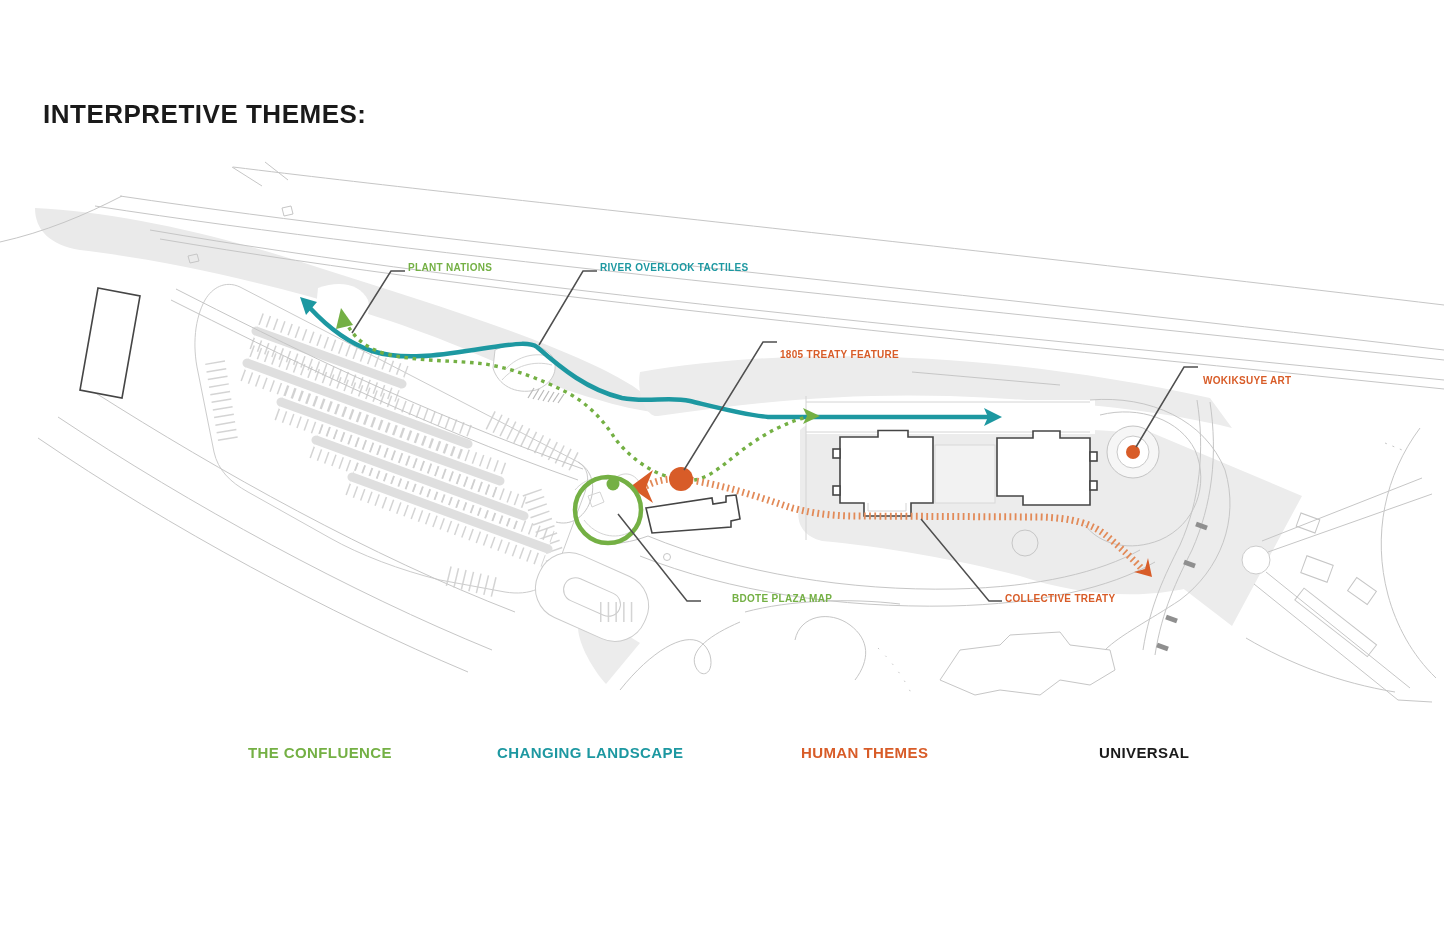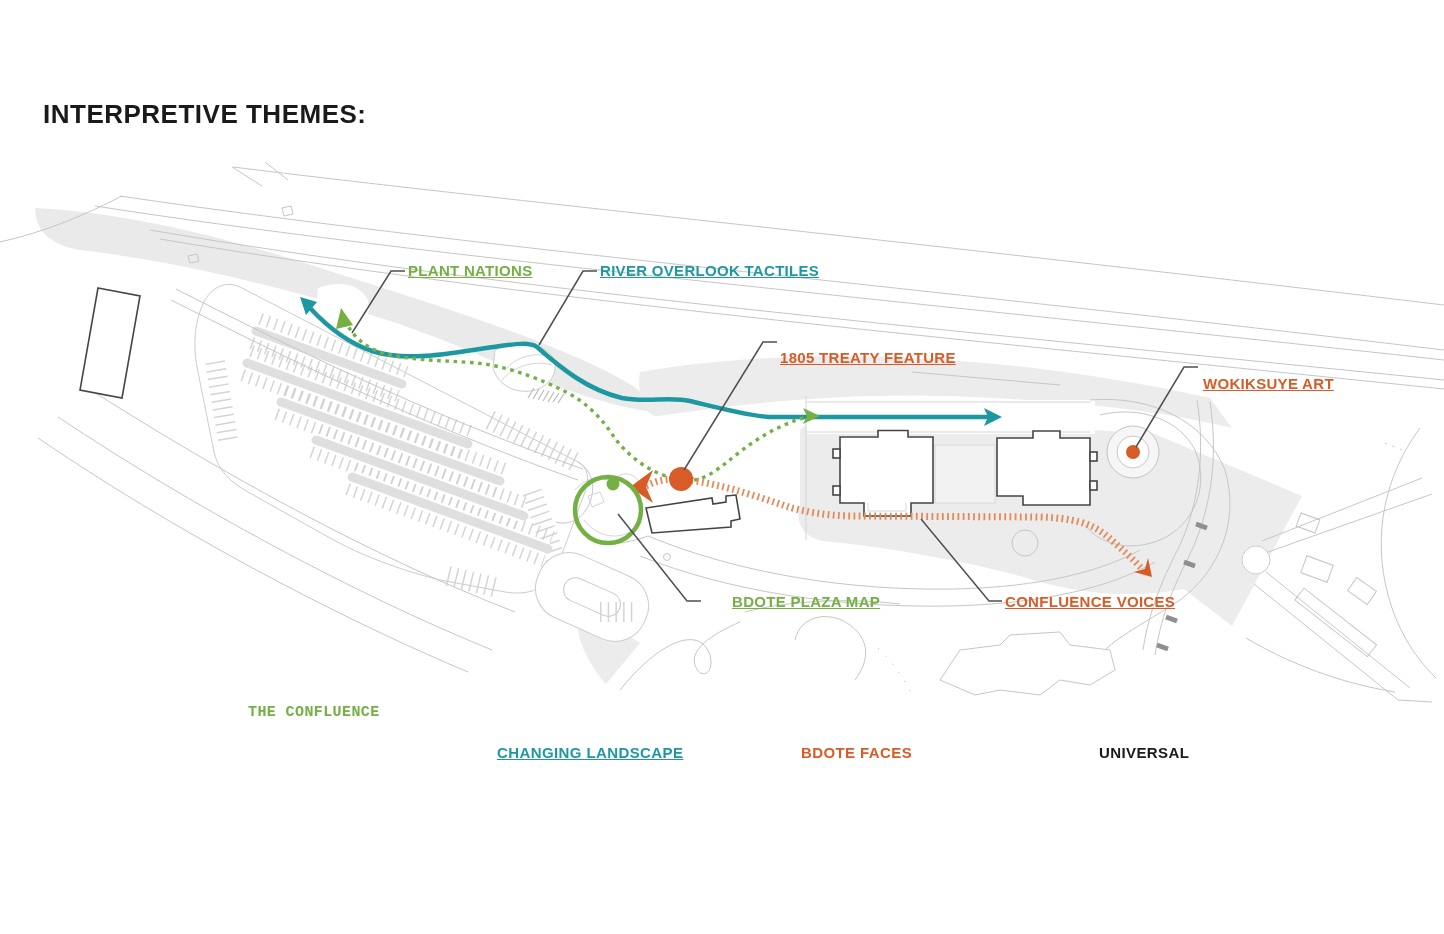--- a/index.html
+++ b/index.html
@@ -1,21 +1,21 @@
 <!DOCTYPE html>
 <html style="--confluence: #74b044; --changing: #1d98a1; --human: #d85c28; --human_light: #e28a58; --ink: #1a1a1a; --leader: #4f4f4f;"><head>
 <meta charset="utf-8">
 <style>
   html,body{margin:0;padding:0;background:#fff;}
   .canvas{position:relative;width:1444px;height:804px;background:#fff;overflow:hidden;
           font-family:"Liberation Sans", sans-serif;}
   svg{position:absolute;left:0;top:0;}
   .title{position:absolute;left:43px;top:99px;font-size:26px;font-weight:bold;
          letter-spacing:.5px;color:var(--ink);}
-  .annot{position:absolute;font-size:15px;font-weight:bold;letter-spacing:.3px;white-space:nowrap;text-decoration:underline;}
+  .annot{position:absolute;font-size:10px;font-weight:bold;letter-spacing:.3px;white-space:nowrap;}
   .legend-item{position:absolute;font-size:15px;font-weight:bold;letter-spacing:.4px;white-space:nowrap;}
   .theme-confluence{color:var(--confluence);}
   .theme-changing{color:var(--changing);}
   .theme-human{color:var(--human);}
   .theme-ink{color:var(--ink);}
   
   .ln{fill:none;stroke:#c6c6c6;stroke-width:1;}
   .ln-f{fill:none;stroke:#d4d4d4;stroke-width:1;}
   .blob{fill:#eaeaea;stroke:none;}
   .blob2{fill:#ececec;stroke:none;}
@@ -246,22 +246,22 @@
     </g>
   </svg>
 
   <div class="title">INTERPRETIVE THEMES:</div>
 
   <div class="annot theme-confluence" style="left:408px;top:262px;">PLANT NATIONS</div>
   <div class="annot theme-changing" style="left:600px;top:262px;">RIVER OVERLOOK TACTILES</div>
   <div class="annot theme-human" style="left:780px;top:349px;">1805 TREATY FEATURE</div>
   <div class="annot theme-human" style="left:1203px;top:358px;margin-top:17px;">WOKIKSUYE ART</div>
   <div class="annot theme-confluence" style="left:704px;top:593px;padding-left:28px;">BDOTE PLAZA MAP</div>
-  <div class="annot theme-human" style="left:1005px;top:593px;">CONFLUENCE VOICES</div>
+  <div class="annot theme-human" style="left:1005px;top:593px;">COLLECTIVE TREATY</div>
 
   <div>
-    <div class="legend-item theme-confluence" style="left:248px;top:704px;font-family:Liberation Mono, monospace;">THE CONFLUENCE</div>
-    <div class="legend-item theme-changing" style="left:497px;top:744px;text-decoration:underline;">CHANGING LANDSCAPE</div>
-    <div class="legend-item theme-human" style="left:801px;top:744px;">BDOTE FACES</div>
+    <div class="legend-item theme-confluence" style="left:248px;top:744px;">THE CONFLUENCE</div>
+    <div class="legend-item theme-changing" style="left:497px;top:744px;">CHANGING LANDSCAPE</div>
+    <div class="legend-item theme-human" style="left:801px;top:744px;">HUMAN THEMES</div>
     <div class="legend-item theme-ink" style="left:1081px;top:744px;margin-left:18px;">UNIVERSAL</div>
   </div>
 
 </div>
 
 </body></html>

